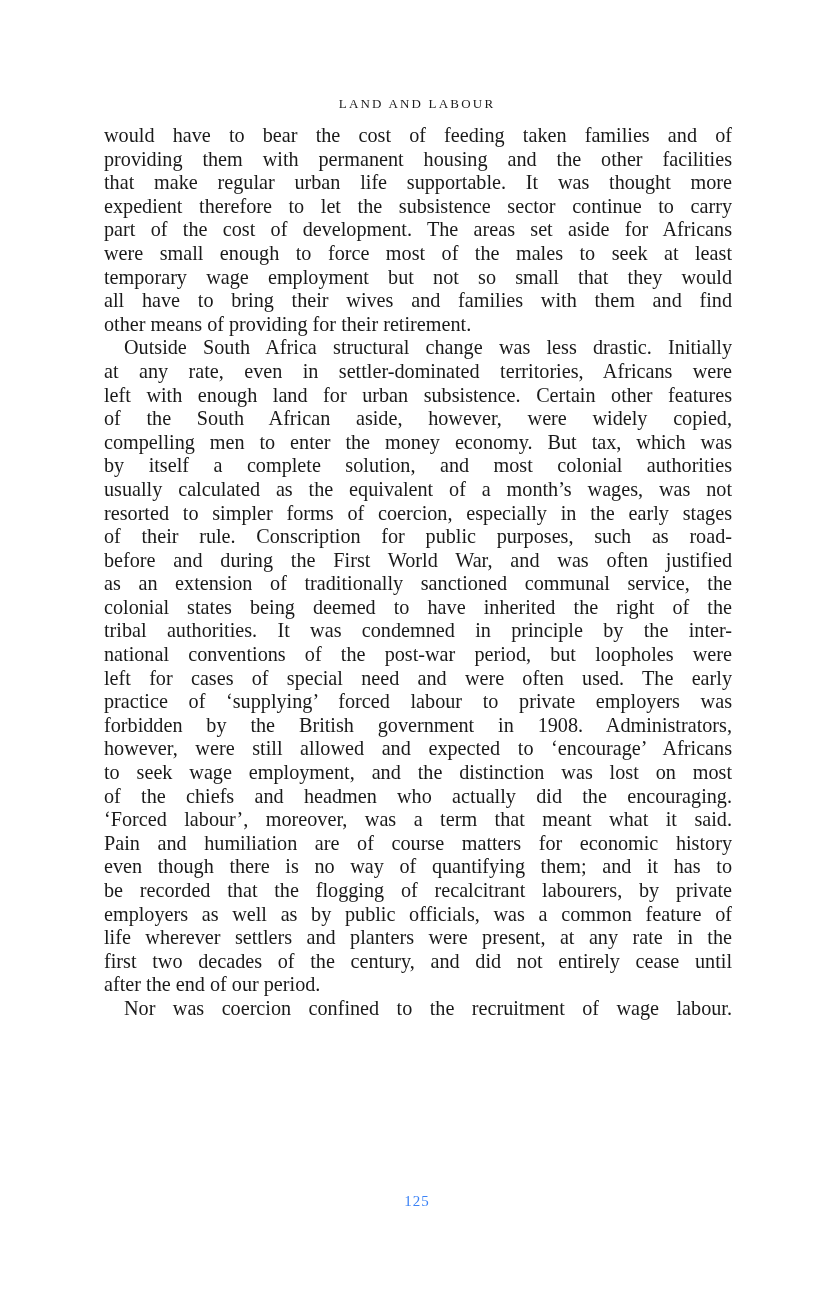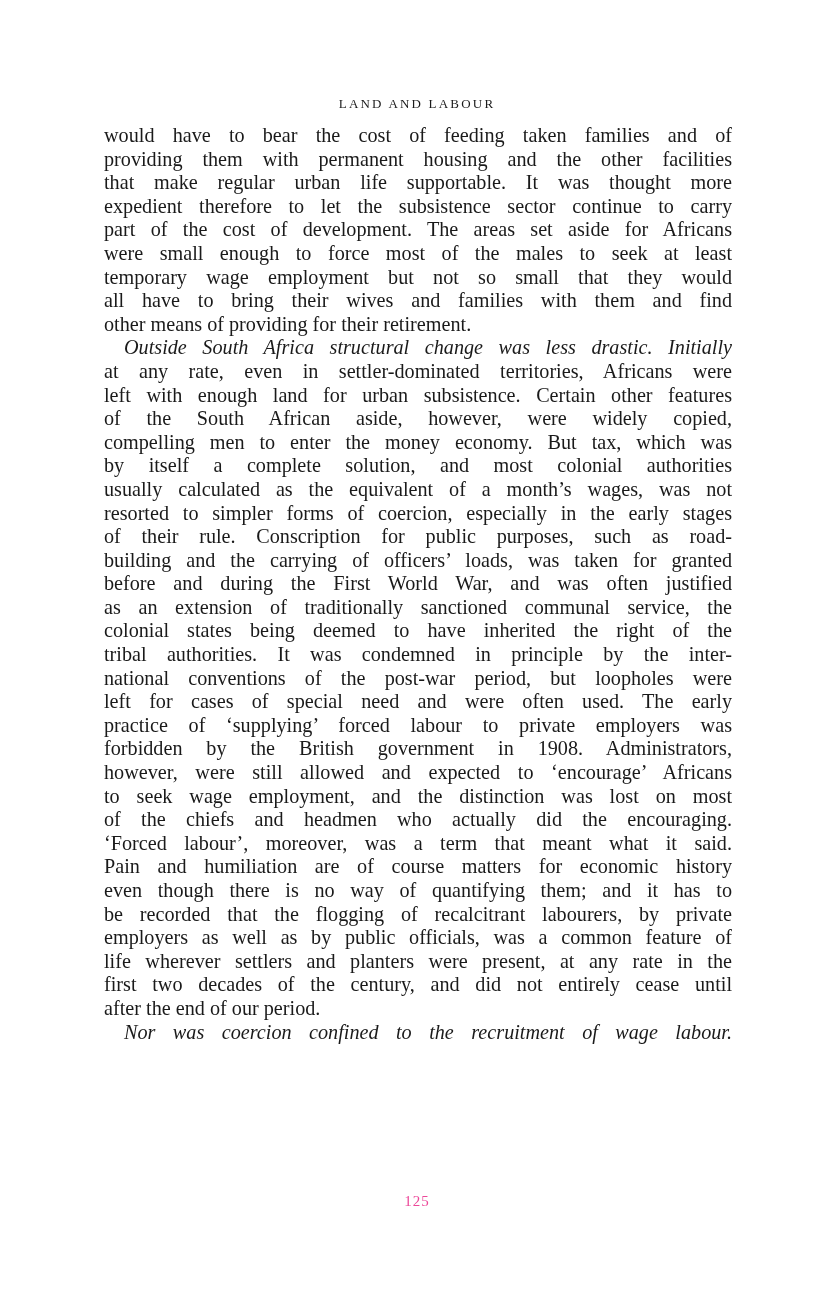--- a/index.html
+++ b/index.html
@@ -45,31 +45,30 @@
     font-size: 20.2px;
     white-space: nowrap;
     text-align: justify;
     text-align-last: justify;
   }
   .line.last {
     text-align-last: left;
   }
   .line.indent {
     padding-left: 20px;
-    font-style: italic;
   }
   .folio {
     position: absolute;
     top: 1193px;
     left: 0;
     width: 834px;
     text-align: center;
     font-size: 15px;
     letter-spacing: 1px;
-    color: #ec4899;
+    color: #3b82f6;
   }
 </style>
 </head>
 <body>
 
 <div class="page">
   <div class="running-head">LAND AND LABOUR</div>
 
   <div class="text-block">
     <div>
@@ -86,21 +85,20 @@
     <div>
       <span class="line indent">Outside South Africa structural change was less drastic. Initially</span>
       <span class="line">at any rate, even in settler-dominated territories, Africans were</span>
       <span class="line">left with enough land for urban subsistence. Certain other features</span>
       <span class="line">of the South African aside, however, were widely copied,</span>
       <span class="line">compelling men to enter the money economy. But tax, which was</span>
       <span class="line">by itself a complete solution, and most colonial authorities</span>
       <span class="line">usually calculated as the equivalent of a month’s wages, was not</span>
       <span class="line">resorted to simpler forms of coercion, especially in the early stages</span>
       <span class="line">of their rule. Conscription for public purposes, such as road-</span>
-      <span class="line">building and the carrying of officers’ loads, was taken for granted</span>
       <span class="line">before and during the First World War, and was often justified</span>
       <span class="line">as an extension of traditionally sanctioned communal service, the</span>
       <span class="line">colonial states being deemed to have inherited the right of the</span>
       <span class="line">tribal authorities. It was condemned in principle by the inter-</span>
       <span class="line">national conventions of the post-war period, but loopholes were</span>
       <span class="line">left for cases of special need and were often used. The early</span>
       <span class="line">practice of ‘supplying’ forced labour to private employers was</span>
       <span class="line">forbidden by the British government in 1908. Administrators,</span>
       <span class="line">however, were still allowed and expected to ‘encourage’ Africans</span>
       <span class="line">to seek wage employment, and the distinction was lost on most</span>

